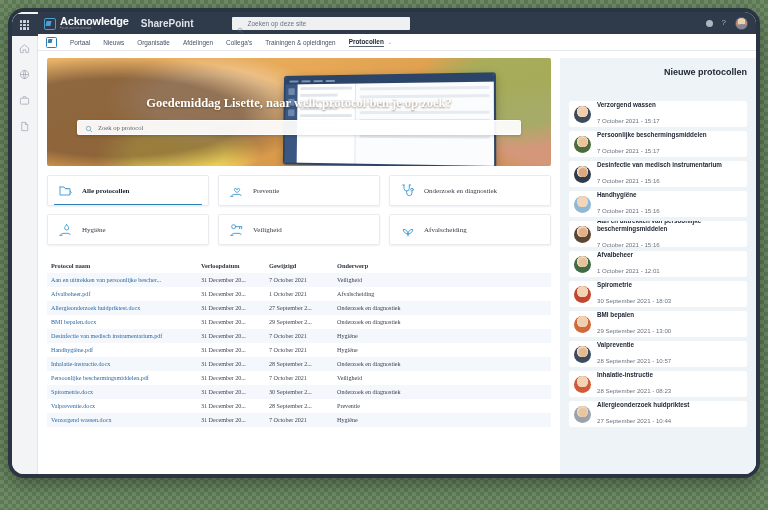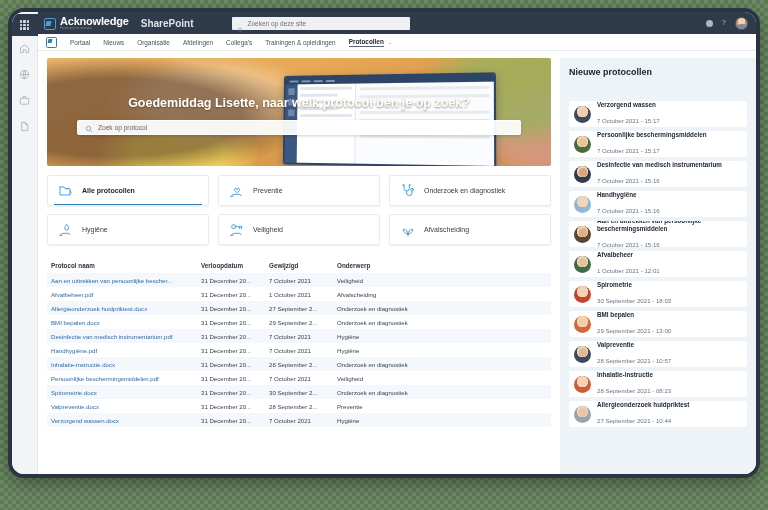--- a/index.html
+++ b/index.html
@@ -135,21 +135,21 @@
   .nav-caret { font-size: 5px; color: #7b8490; margin-left: -9px; }
 
   
   #page {
     flex: 1;
     background: #ffffff;
     display: flex;
     min-height: 0;
     padding: 7px 0 0 0;
   }
-  #main { flex: 1; min-width: 0; padding: 0 9px 0 9px; }
+  #main { flex: 1; min-width: 0; padding: 0 9px 0 9px; font-family: Liberation Serif, serif; }
 
   
   #hero {
     height: 108px;
     border-radius: 2px;
     position: relative;
     overflow: hidden;
     background:
       radial-gradient(ellipse 55% 80% at 14% 55%, rgba(70,45,35,.55) 0 45%, rgba(0,0,0,0) 70%),
       radial-gradient(ellipse 30% 60% at 33% 40%, rgba(255,255,255,.35) 0 40%, rgba(0,0,0,0) 72%),
@@ -240,21 +240,21 @@
   .td { font-size: 6.1px; color: #3b4插250; color: #3b4250; white-space: nowrap; overflow: hidden; text-overflow: ellipsis; }
   .td.link { color: #2d6aa8; text-decoration: underline; cursor: pointer; }
 
   
   #news {
     width: 196px; flex: 0 0 196px;
     background: #eef3f8;
     padding: 9px 9px 0 9px;
     overflow: hidden;
   }
-  #news h2 { font-size: 9px; color: #1b2330; font-weight: bold; margin-bottom: 24px; }
+  #news h2 { font-size: 9px; color: #1b2330; font-weight: bold; margin-bottom: 24px; text-align: right; }
   .news-item {
     display: flex; align-items: center; gap: 6px;
     background: #ffffff;
     border-radius: 2px;
     padding: 4px 5px;
     margin-bottom: 4px;
     height: 26px;
     overflow: hidden;
   }
   .news-ava {

